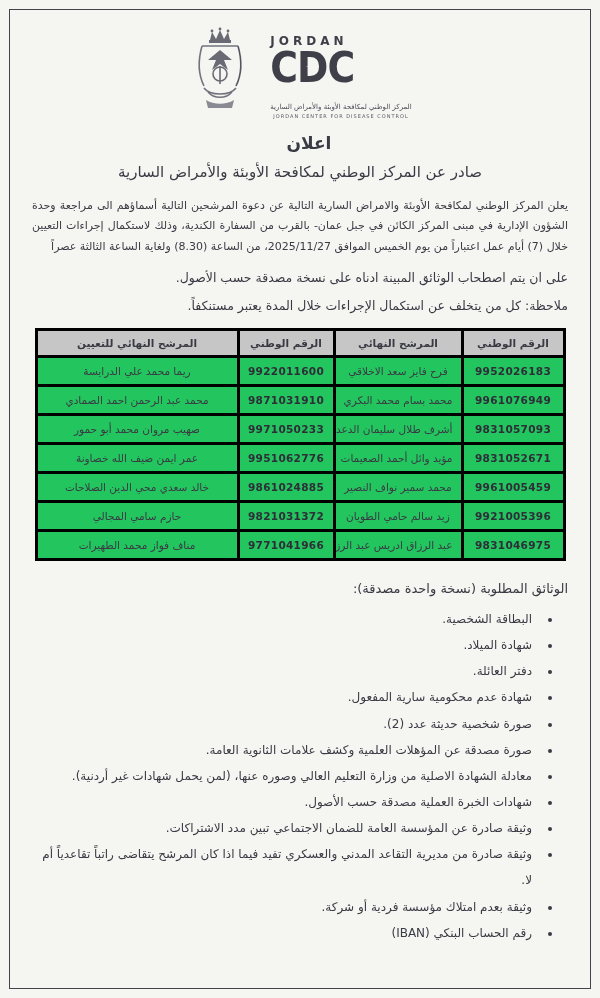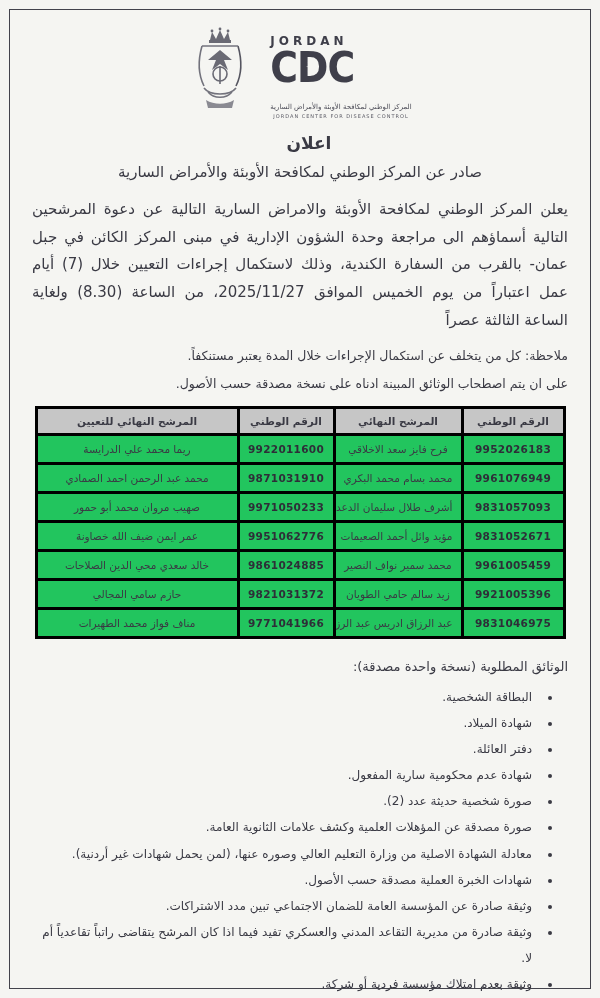--- a/index.html
+++ b/index.html
@@ -15,21 +15,21 @@
   .cdc-big{position:relative;font-size:42px;line-height:0.95;font-weight:bold;letter-spacing:-1px;color:#3f3f4a;font-stretch:condensed;}
   .cdc-star{position:absolute;left:50%;top:50%;transform:translate(-58%,-52%);color:#f5f5f2;font-size:17px;line-height:1;}
   .cdc-tag-ar{font-size:7px;color:#4a4a55;margin-top:15px;align-self:center;direction:rtl;}
   .cdc-tag-en{font-size:5px;letter-spacing:1px;color:#5a5a64;margin-top:2px;align-self:center;text-transform:uppercase;}
 
   
   .announce{margin-top:14px;text-align:center;font-size:17px;font-weight:bold;direction:rtl;padding-left:18px;}
   .issuer{margin-top:10px;text-align:center;font-size:15px;font-weight:normal;direction:rtl;}
 
   
-  .para{margin:15px 32px 0 32px;direction:rtl;text-align:justify;font-size:15px;line-height:1.85;}
+  .para{margin:15px 32px 0 32px;direction:rtl;text-align:justify;font-size:11px;line-height:1.85;}
   .line{margin:13px 32px 0 32px;direction:rtl;text-align:right;font-size:12.5px;}
 
   
   table.cand{margin:15px auto 0 auto;width:528px;border-collapse:collapse;direction:rtl;table-layout:fixed;}
   table.cand th,table.cand td{border:3px solid #000000;text-align:center;vertical-align:middle;overflow:hidden;white-space:nowrap;}
   table.cand th{background:#c6c6c6;font-size:10.5px;font-weight:bold;padding:6px 2px;}
   table.cand td{padding:7px 8px;font-size:10.5px;background:#22c55e;}
   td.nid{font-weight:bold;font-size:11px;direction:ltr;letter-spacing:0.3px;color:#2e2e38;}
   col.c-nid-r{width:102px;} col.c-name-r{width:128px;} col.c-nid-l{width:96px;} col.c-name-l{width:202px;}
 
@@ -79,22 +79,22 @@
       </div>
       <div class="cdc-tag-ar">المركز الوطني لمكافحة الأوبئة والأمراض السارية</div>
       <div class="cdc-tag-en">Jordan Center for Disease Control</div>
     </div>
   </div>
 
   <div class="announce">اعلان</div>
   <div class="issuer">صادر عن المركز الوطني لمكافحة الأوبئة والأمراض السارية</div>
 
   <div class="para">يعلن المركز الوطني لمكافحة الأوبئة والامراض السارية التالية عن دعوة المرشحين التالية أسماؤهم الى مراجعة وحدة الشؤون الإدارية في مبنى المركز الكائن في جبل عمان- بالقرب من السفارة الكندية، وذلك لاستكمال إجراءات التعيين خلال (7) أيام عمل اعتباراً من يوم الخميس الموافق 2025/11/27، من الساعة (8.30) ولغاية الساعة الثالثة عصراً</div>
+  <div class="line">على ان يتم اصطحاب الوثائق المبينة ادناه على نسخة مصدقة حسب الأصول.</div>
   <div class="line">ملاحظة: كل من يتخلف عن استكمال الإجراءات خلال المدة يعتبر مستنكفاً.</div>
-  <div class="line">على ان يتم اصطحاب الوثائق المبينة ادناه على نسخة مصدقة حسب الأصول.</div>
 
   <table class="cand">
     <colgroup>
       <col class="c-nid-r">
         <col class="c-name-r">
         <col class="c-nid-l">
         <col class="c-name-l">
     </colgroup>
     <thead>
       <tr>

